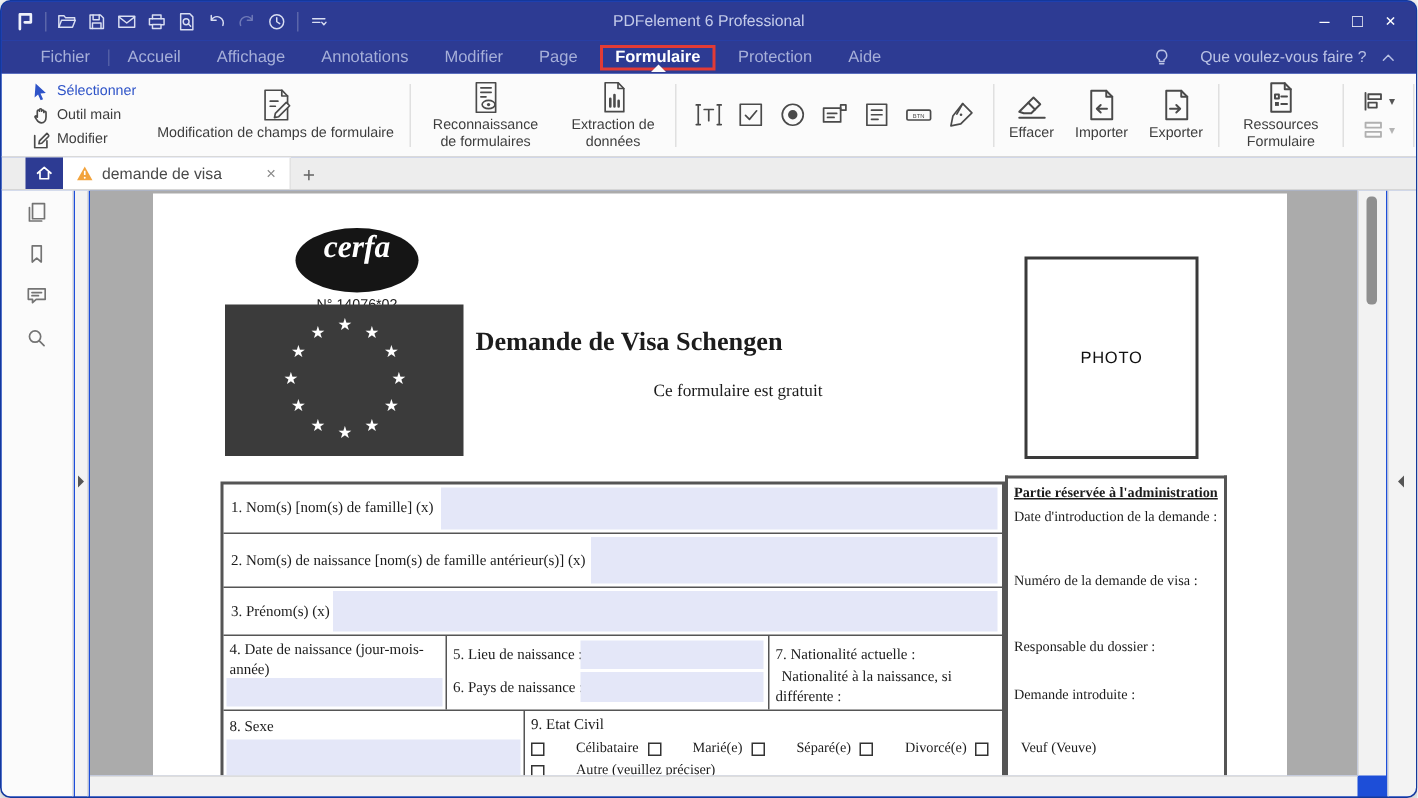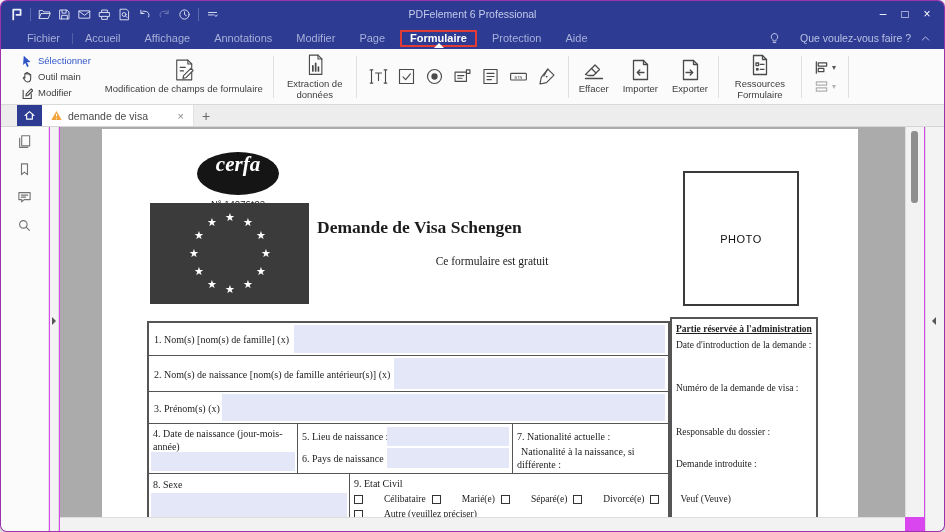--- a/index.html
+++ b/index.html
@@ -1,20 +1,20 @@
 <!DOCTYPE html>
 <html><head>
 <meta charset="utf-8">
 <style>
   * { margin:0; padding:0; box-sizing:border-box; }
   html,body { background:#fff; }
   body { font-family:"Liberation Sans","DejaVu Sans",sans-serif; }
 
   #window { position:relative; width:945px; height:532px; overflow:hidden;
-            border-radius:7px; background:#d946ef; border:1px solid rgba(0,0,0,.28);
+            border-radius:7px; background:#1d4ed8; border:1px solid rgba(0,0,0,.28);
             box-shadow:0 2px 10px rgba(0,0,0,.35); }
 
   
   .titlebar { height:26px; background:#2d3b93; display:flex; align-items:center; position:relative; }
   .qat { display:flex; align-items:center; gap:7px; padding-left:9px; z-index:2; }
   .qat .sep { width:1px; height:13px; background:rgba(255,255,255,.22); }
   .ticon { display:inline-flex; }
   .ticon svg { width:13px; height:13px; stroke:#d9def2; fill:none; stroke-width:1.2;
                stroke-linecap:round; stroke-linejoin:round; display:block; }
   .ticon.dim { opacity:.38; }
@@ -286,20 +286,31 @@
             <path d="M18.5 2.5V7H23"></path>
             <path d="M9.5 11h6M9.5 15h4"></path>
             <path d="M13.5 20.5l8.5-8.5 2.6 2.6-8.5 8.5-3.3.7z" fill="#fbfbfb"></path>
           </svg>
         </span>
       <span class="lbl1">Modification de champs de formulaire</span>
     </div>
 
     <div class="vsep"></div>
 
+    <div class="rbtn">
+      <span>
+          <svg viewBox="0 0 28 28">
+            <path d="M6.5 2.5h15v23h-15z"></path>
+            <path d="M10 6.5h8M10 10h8M10 13.5h4"></path>
+            <ellipse cx="16" cy="19.5" rx="5" ry="3.2"></ellipse>
+            <circle cx="16" cy="19.5" r="1.3" fill="#4a4a4a" stroke="none"></circle>
+          </svg>
+        </span>
+      <span class="lbl2">Reconnaissance de formulaires</span>
+    </div>
 
     <div class="rbtn">
       <span>
           <svg viewBox="0 0 28 28">
             <path d="M7.5 2.5h10L22 7v18H7.5z"></path>
             <path d="M17.5 2.5V7H22"></path>
             <path d="M11.5 21v-6M14.75 21v-9M18 21v-4.5" stroke-width="2"></path>
           </svg>
         </span>
       <span class="lbl2b">Extraction de données</span>

